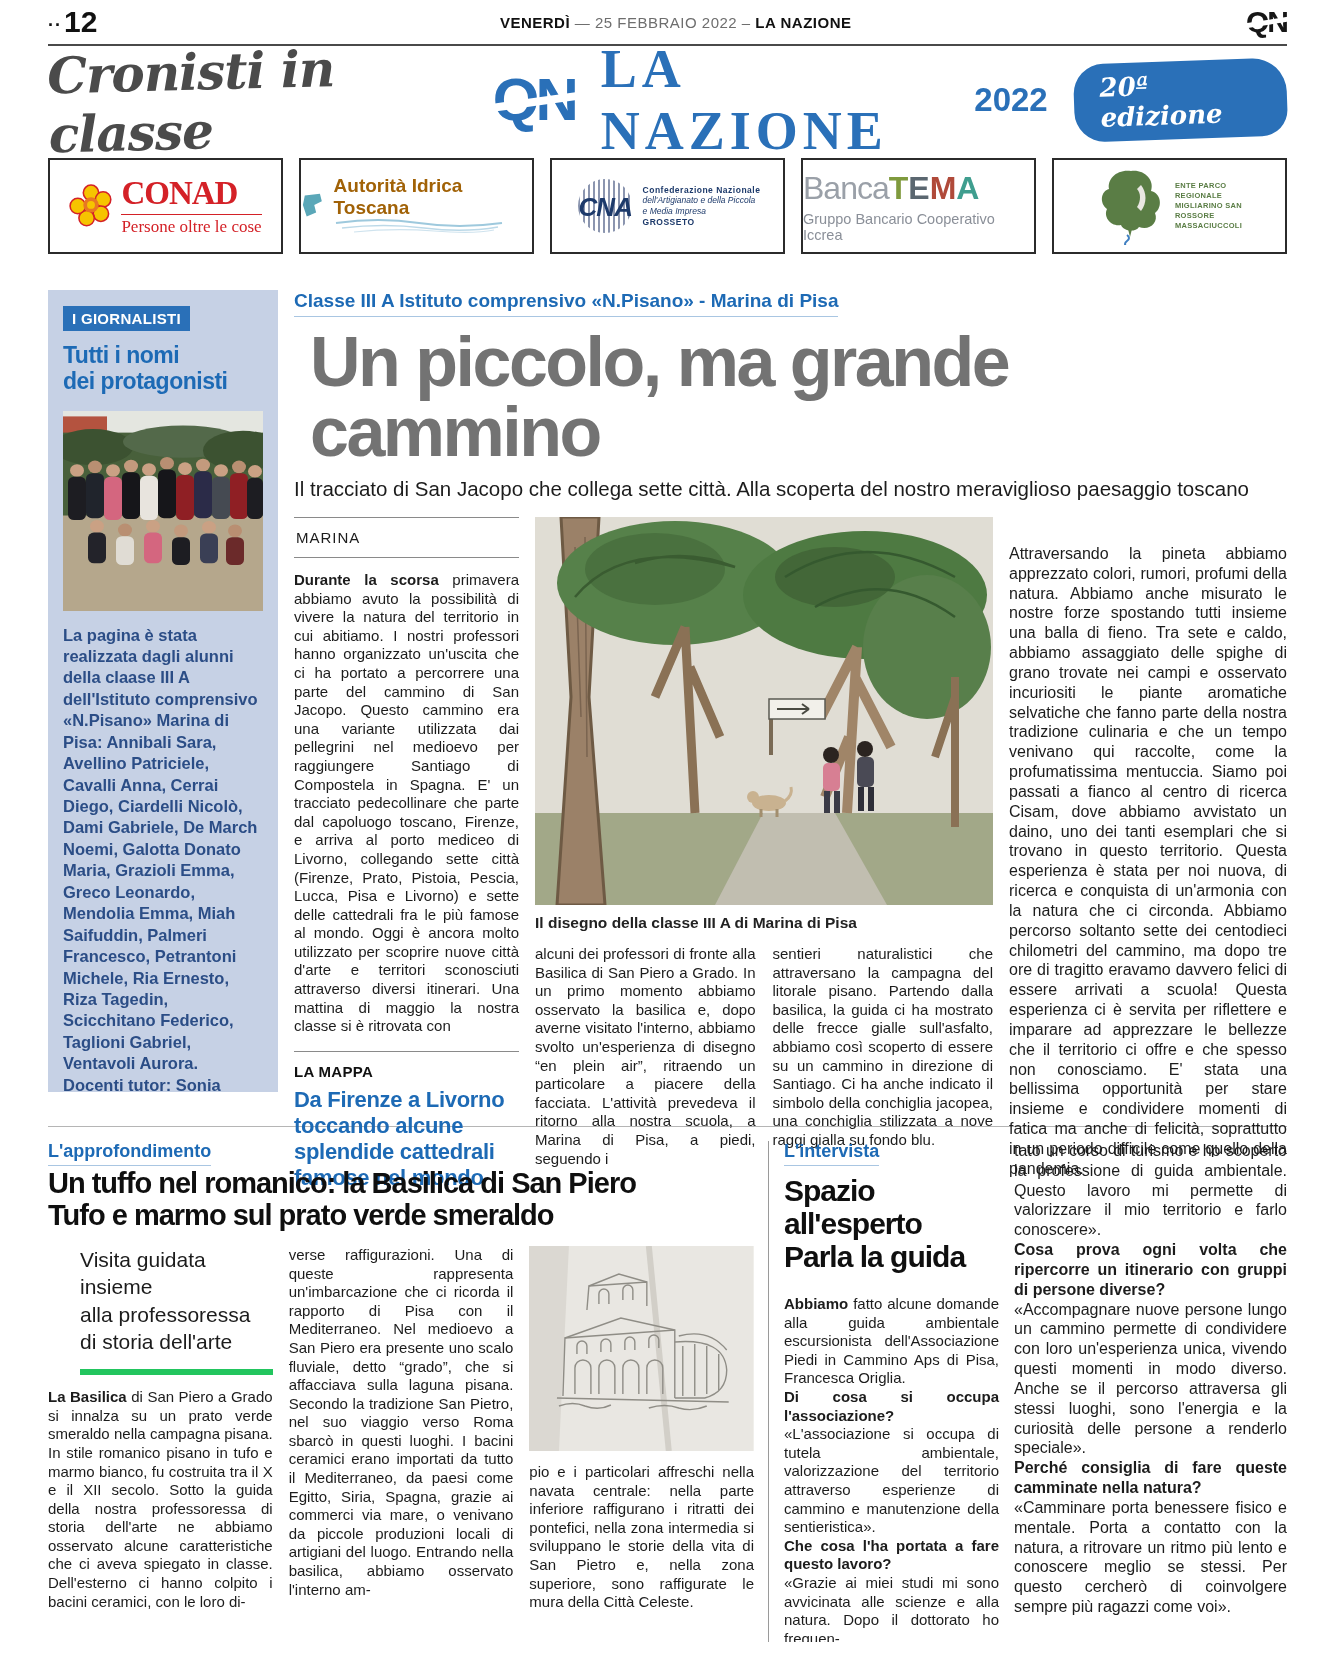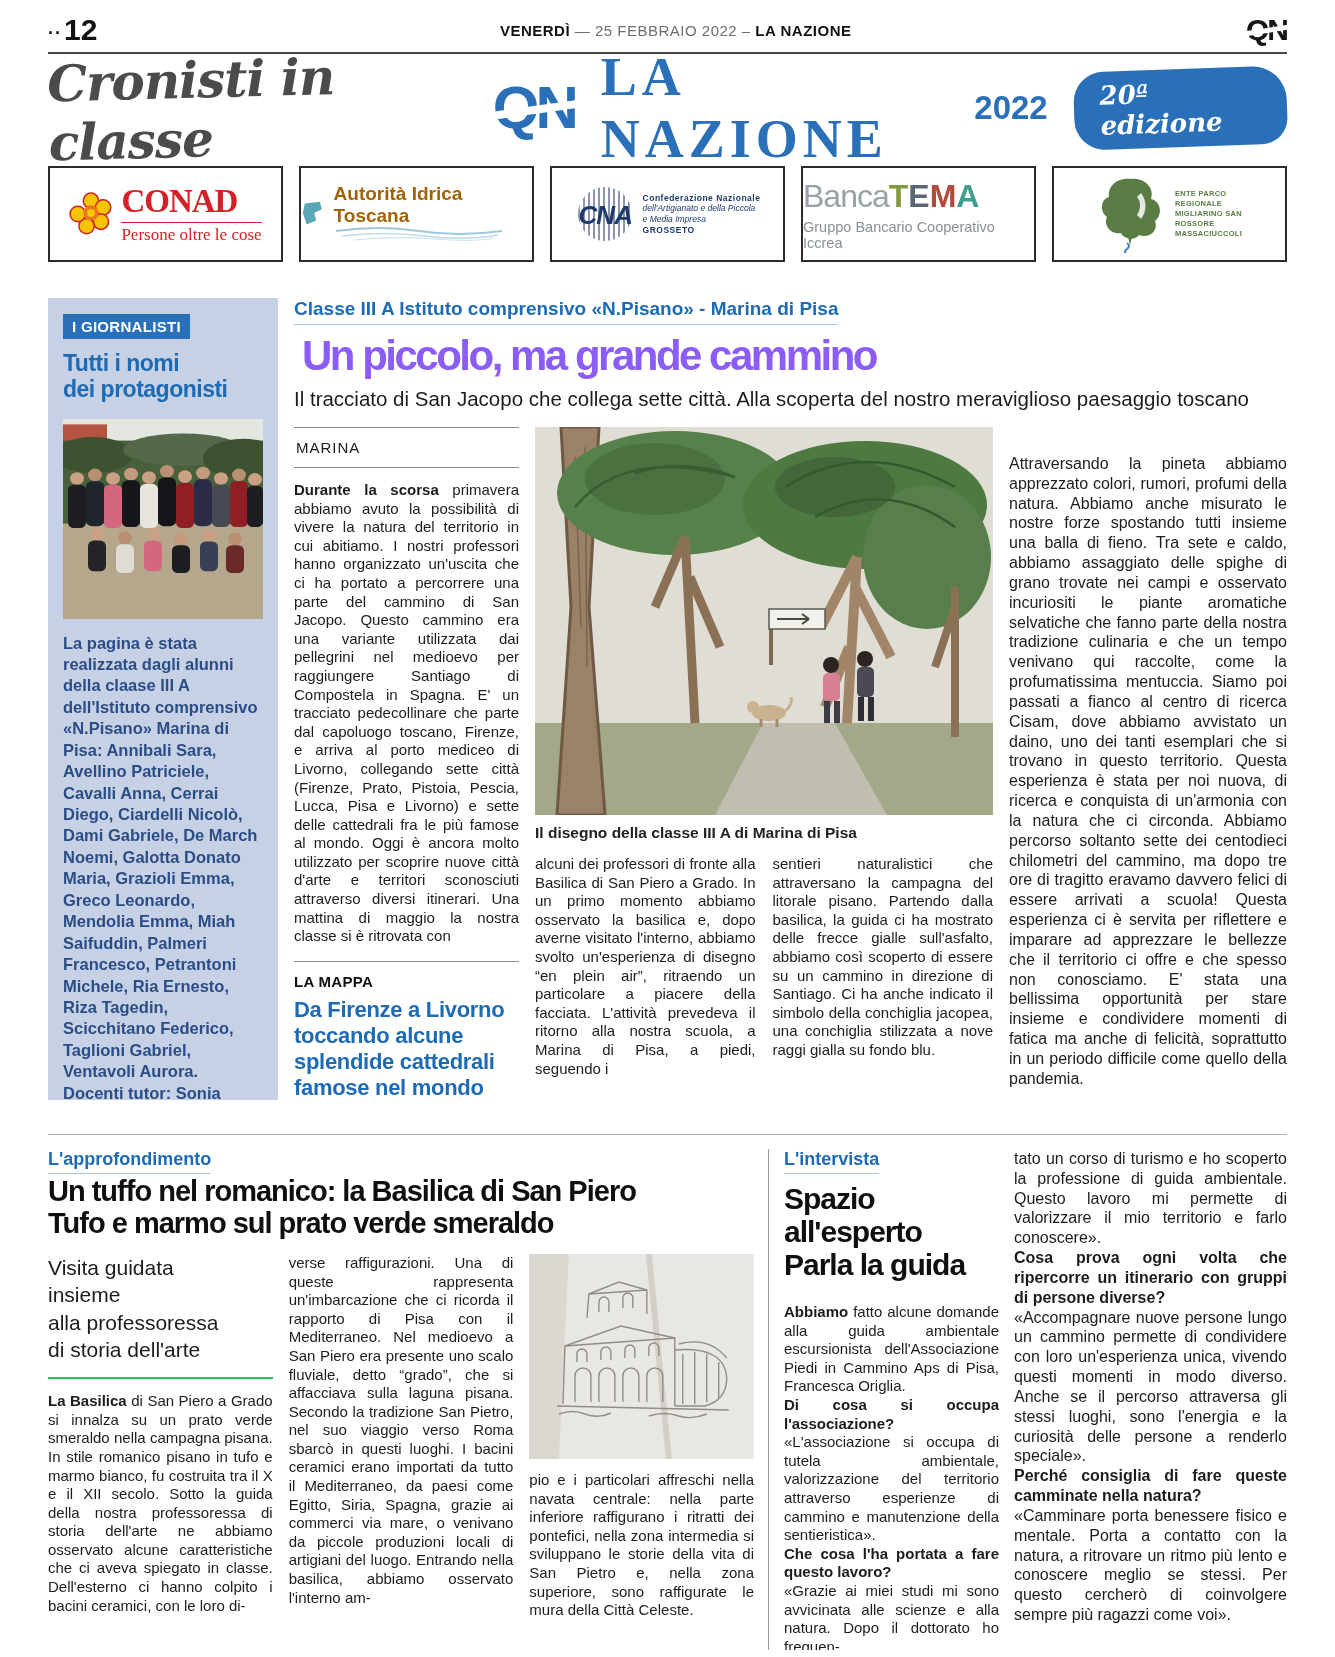--- a/index.html
+++ b/index.html
@@ -1,20 +1,20 @@
 <!DOCTYPE html>
 <html><head>
 <meta charset="utf-8">
 <style>
   * { margin:0; padding:0; box-sizing:border-box; }
   body {
     width:1335px; height:1657px; background:#ffffff; overflow:hidden;
     font-family:"Liberation Sans", sans-serif; color:#1c1c1c; position:relative;
   }
-  .page { padding:8px 48px; }
+  .page { padding:0 48px; }
 
   
   .topbar { height:46px; display:flex; align-items:center; justify-content:space-between;
             border-bottom:2px solid #4a4a4a; }
   .pagenum { font-size:30px; font-weight:bold; color:#111; }
   .pagenum .dots { font-size:18px; font-weight:bold; color:#111; letter-spacing:2px; margin-right:2px; vertical-align:6px;}
   .dateline { font-size:15px; letter-spacing:.5px; color:#6e6e6e;margin-left:8px; }
   .dateline b { color:#111; }
   .qn-small { position:relative; font-weight:800; font-size:30px; letter-spacing:-2px; color:#161616; line-height:1;}
   .qn-small::after { content:""; position:absolute; left:-6%; top:44%; width:112%; height:5px;
@@ -62,22 +62,22 @@
                  font-size:15px; padding:4px 9px; letter-spacing:.3px;}
   .side-title { color:#1d6ab5; font-weight:800; font-size:23px; line-height:1.12;
                 margin:12px 0 16px; letter-spacing:-.5px;}
   .side-photo { width:100%; height:200px; margin-bottom:14px; display:block;}
   .side-body { font-size:16.5px; line-height:1.3; color:#2b4d86; font-weight:600;}
   .side-body b { font-weight:800; }
 
   .article { flex:1; min-width:0; }
   .kicker { display:inline-block; color:#1d6ab5; font-weight:bold; font-size:19px;
             border-bottom:1px solid #a9c6e2; padding-bottom:4px; }
-  .headline { font-size:42px; font-weight:800; letter-spacing:-2.5px; line-height:1;
-              color:#8b5cf6; margin:10px 8px 10px; }
+  .headline { font-size:70px; font-weight:800; letter-spacing:-2.5px; line-height:1;
+              color:#737373; margin:10px 16px 10px; }
   .standfirst { font-size:20.5px; color:#1c1c1c; margin-bottom:16px; }
 
   .article-cols { display:grid; grid-template-columns:225px 458px 1fr; column-gap:16px; }
   .byline-box { border-top:1px solid #8a8a8a; border-bottom:1px solid #8a8a8a;
                 padding:11px 2px; font-size:15px; letter-spacing:1px; margin-bottom:13px;}
   .body-text { font-size:15px; line-height:1.24; text-align:justify; }
   .body-text b { font-weight:800; }
   .map-block { margin-top:15px; border-top:1px solid #8a8a8a; padding-top:11px; }
   .map-kicker { font-weight:800; font-size:15px; letter-spacing:.3px; color:#111;}
   .map-text { color:#1d6ab5; font-weight:800; font-size:22px; line-height:1.18; margin-top:7px; letter-spacing:-.3px;}
@@ -89,21 +89,21 @@
   
   .section-divider { border-top:1px solid #b5b5b5; margin-top:34px; }
   .bottom-section { display:flex; padding-top:14px; height:515px; overflow:hidden; }
   .feature { width:706px; flex:0 0 auto; }
   .kicker2 { display:inline-block; color:#1d6ab5; font-weight:bold; font-size:18px;
              border-bottom:1px solid #a9c6e2; padding-bottom:3px;}
   .feature-headline { font-size:29px; font-weight:700; letter-spacing:-1px; line-height:1.12;
                       color:#0f0f0f; margin-top:1px;}
   .feature-cols { display:grid; grid-template-columns:1fr 1fr 1fr; column-gap:16px; margin-top:14px;}
   .feat-standfirst { font-size:21px; font-weight:400; line-height:1.3; color:#1c1c1c;
-                     padding-bottom:14px; border-bottom:2px solid #22c55e; margin-bottom:13px;}
+                     padding-bottom:14px; border-bottom:6px solid #22c55e; margin-bottom:13px;margin-left:32px;}
   .sketch { width:100%; height:205px; display:block; margin-bottom:12px;}
   .interview { flex:1; border-left:1px solid #9a9a9a; margin-left:14px; padding-left:15px;
                display:grid; grid-template-columns:215px 1fr; column-gap:15px; }
   .int-headline { font-size:30px; font-weight:800; letter-spacing:-1px; line-height:1.1;
                   color:#0f0f0f; margin:8px 0 22px;}
   .qa-q { font-weight:800; }
   .int-col2 .body-text { font-size:16px; }
 </style>
 </head>
 <body>

